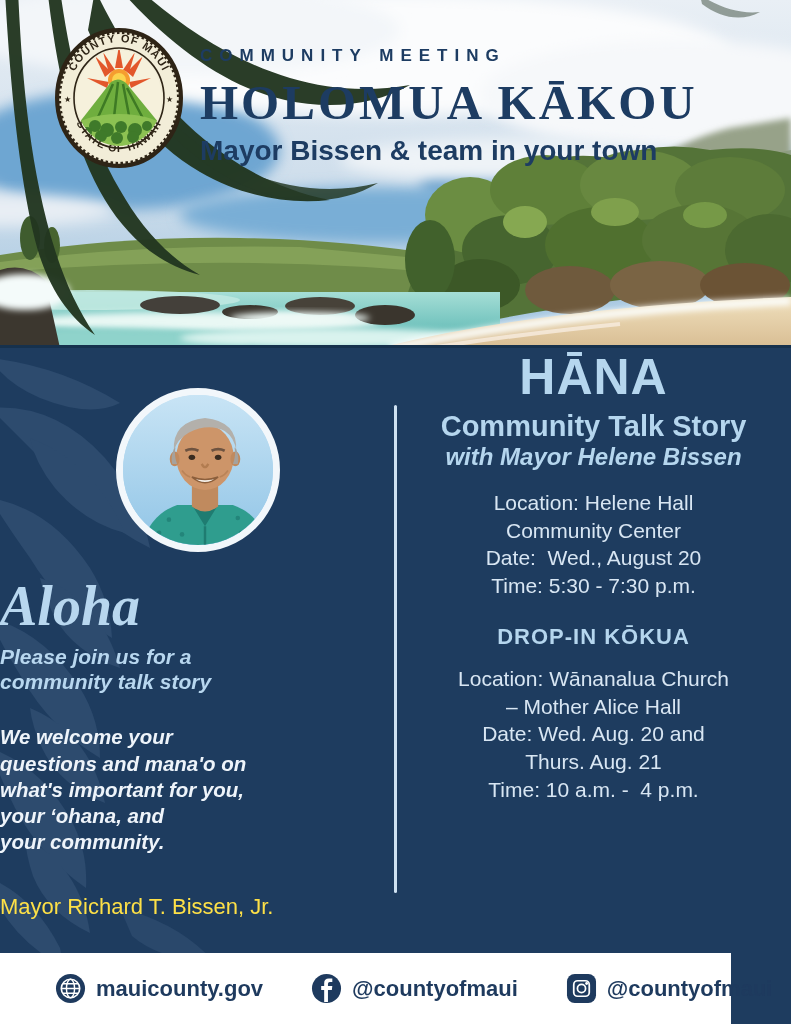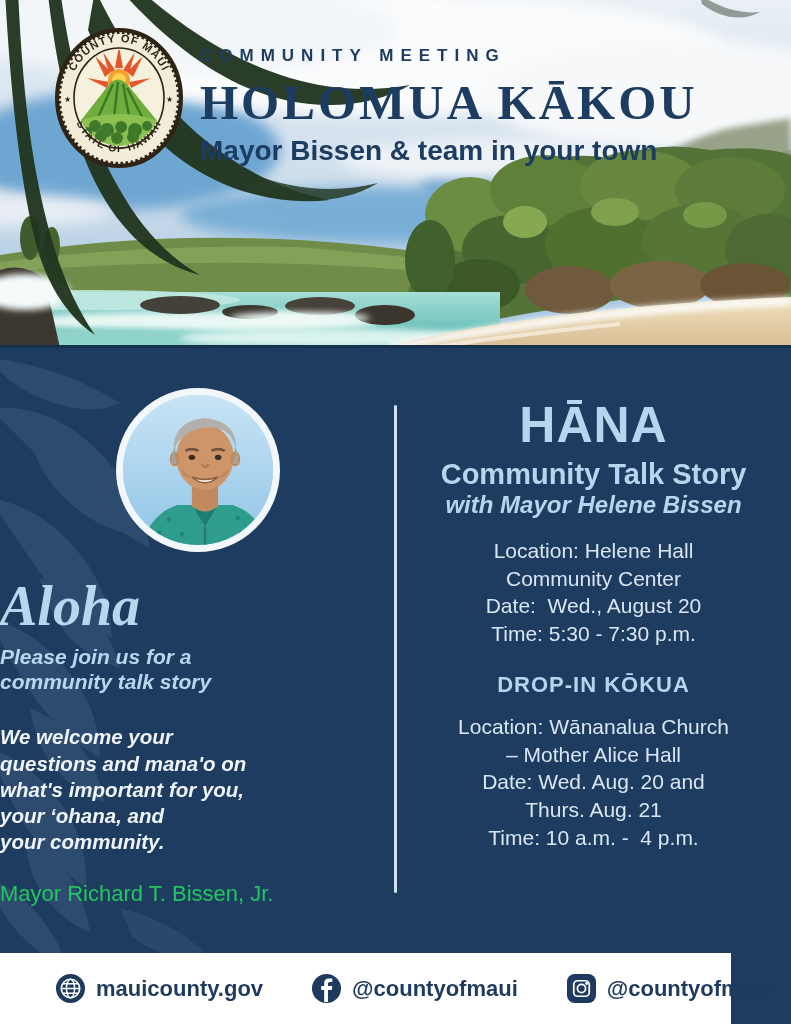--- a/index.html
+++ b/index.html
@@ -25,26 +25,26 @@
 
   .left-col { position: absolute; left: 0; top: 0; width: 396px; text-align: left; }
   .portrait {
     margin: 40px auto 0; width: 164px; height: 164px; border-radius: 50%;
     border: 7px solid #f2f7fb; overflow: hidden;
     background: linear-gradient(180deg, #c5e3f4 0%, #8ec4e6 100%);
   }
   .aloha { margin-top: 22px; font-family: "Liberation Serif", serif; font-style: italic; font-weight: 700; font-size: 56px; color: #b8d7ef; }
   .invite { margin-top: 6px; font-size: 21px; font-weight: 700; font-style: italic; color: #b8d7ef; line-height: 1.2; white-space: pre-line; }
   .welcome { margin-top: 30px; font-size: 20.5px; font-weight: 700; font-style: italic; color: #eef4fa; line-height: 1.28; white-space: pre-line; }
-  .signature { margin-top: 25px; font-size: 22px; font-weight: 400; color: #22c55e; }
+  .signature { margin-top: 38px; font-size: 22px; font-weight: 400; color: #fde047; }
 
   .divider { position: absolute; left: 394px; top: 57px; width: 3px; height: 488px; background: #cfe2f2; border-radius: 2px; }
 
   .right-col { position: absolute; left: 396px; top: 0; width: 395px; text-align: center; }
-  .hana { margin-top: 48px; font-size: 50px; font-weight: 800; letter-spacing: 1px; color: #b5d6ee; }
+  .hana { font-size: 50px; font-weight: 800; letter-spacing: 1px; color: #b5d6ee; }
   .event1-title { margin-top: 4px; font-size: 29px; font-weight: 800; color: #b5d6ee; }
   .event1-sub { font-size: 24px; font-weight: 700; font-style: italic; color: #b5d6ee; }
   .details { margin-top: 18px; font-size: 21px; font-weight: 400; color: #d8e6f3; line-height: 1.32; }
   .details div { white-space: pre-wrap; }
   .kokua { margin-top: 24px; font-size: 22px; font-weight: 800; letter-spacing: 1px; color: #b5d6ee; }
   .kokua-sub { margin-top: 3px; font-size: 21.5px; font-weight: 700; font-style: italic; color: #b5d6ee; line-height: 1.3; white-space: pre-line; }
   .details2 { margin-top: 15px; }
 
   
   .footer {

